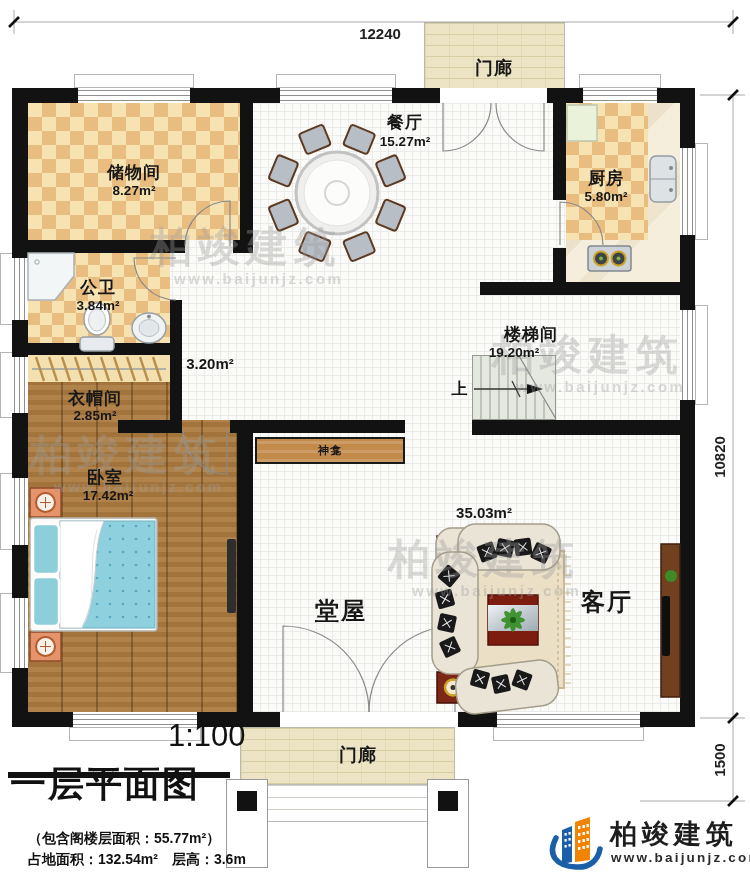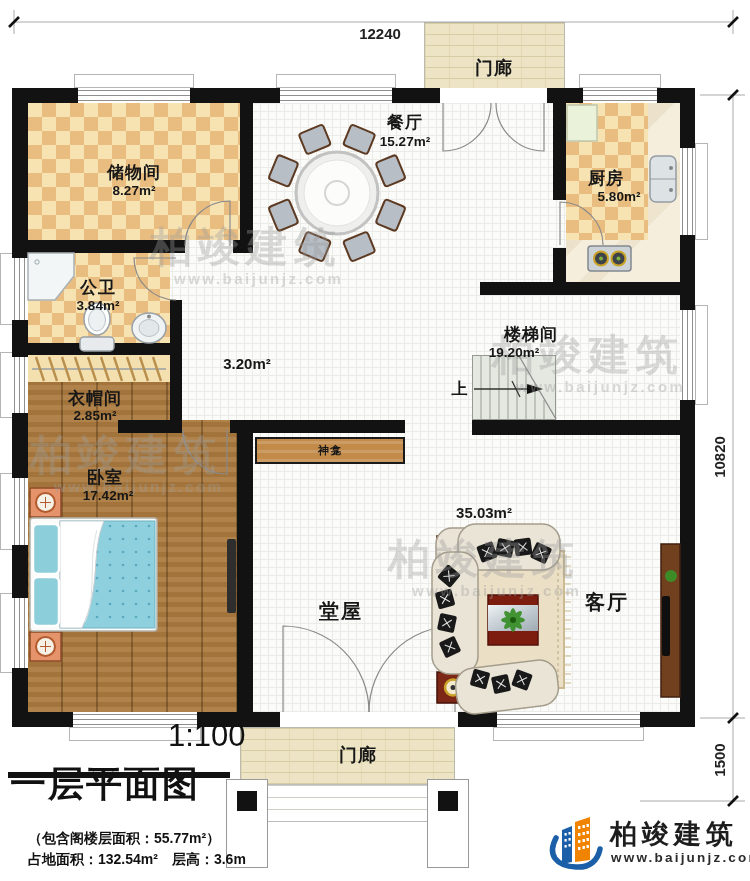--- a/index.html
+++ b/index.html
@@ -21,21 +21,21 @@
   .gap{z-index:35;background:#fff;}
   .sill{z-index:25;background:#fff;border:1px solid #b5b5b5;box-sizing:border-box;}
   .colbox{z-index:9;background:#fff;border:1.5px solid #999;box-sizing:border-box;}
   .colcore{z-index:11;background:#121212;}
   .steps{z-index:8;background:#fff;border:1px solid #bbb;box-sizing:border-box;background-image:linear-gradient(#cfcfc6 1px,transparent 1px);background-size:100% 12px;}
   
   svg.overlay{position:absolute;left:0;top:0;z-index:40;pointer-events:none;}
   
   .lbl{position:absolute;z-index:55;color:#171717;font-weight:700;white-space:nowrap;transform:translate(-50%,-50%);text-align:center;}
   .rname{font-size:17px;letter-spacing:1px;}
-  .rname.big{font-size:20px;letter-spacing:2px;}
+  .rname.big{font-size:24px;letter-spacing:2px;}
   .rarea{font-size:13.5px;}
   .dim{position:absolute;z-index:55;color:#222;font-weight:700;font-size:15px;transform:translate(-50%,-50%);}
   .dim.vert{transform:translate(-50%,-50%) rotate(-90deg);}
   
   .wm{position:absolute;z-index:50;color:#9c9c9c;opacity:.36;font-weight:700;pointer-events:none;white-space:nowrap;}
   .wm .t{font-size:42px;letter-spacing:6px;line-height:1;}
   .wm .u{font-size:15px;letter-spacing:2.5px;margin-top:2px;padding-left:24px;}
   
   .tb-title{position:absolute;z-index:60;color:#111;font-weight:700;font-size:36px;letter-spacing:2px;}
   .tb-scale{position:absolute;z-index:60;color:#111;font-weight:500;font-size:31px;}
@@ -360,24 +360,24 @@
   <div class="wm" style="left:388px;top:538px;">
     <div class="t">柏竣建筑</div>
     <div class="u">www.baijunjz.com</div>
   </div>
 
   <div class="lbl rname" style="left:134px;top:172px;">储物间</div>
   <div class="lbl rarea" style="left:134px;top:190px;">8.27m²</div>
   <div class="lbl rname" style="left:405px;top:122px;">餐厅</div>
   <div class="lbl rarea" style="left:405px;top:141px;">15.27m²</div>
   <div class="lbl rname" style="left:606px;top:178px;">厨房</div>
-  <div class="lbl rarea" style="left:606px;top:196px;margin-left:13px;">5.80m²</div>
+  <div class="lbl rarea" style="left:606px;top:196px;">5.80m²</div>
   <div class="lbl rname" style="left:98px;top:287px;">公卫</div>
   <div class="lbl rarea" style="left:98px;top:305px;">3.84m²</div>
-  <div class="lbl rarea" style="left:210px;top:363px;font-size:15px;margin-left:37px;">3.20m²</div>
+  <div class="lbl rarea" style="left:210px;top:363px;font-size:15px;">3.20m²</div>
   <div class="lbl rname" style="left:95px;top:398px;">衣帽间</div>
   <div class="lbl rarea" style="left:95px;top:415px;">2.85m²</div>
   <div class="lbl rname" style="left:105px;top:477px;">卧室</div>
   <div class="lbl rarea" style="left:108px;top:495px;">17.42m²</div>
   <div class="lbl rname" style="left:531px;top:334px;">楼梯间</div>
   <div class="lbl rarea" style="left:514px;top:352px;">19.20m²</div>
   <div class="lbl rname" style="left:460px;top:389px;font-size:16px;">上</div>
   <div class="lbl rname" style="left:330px;top:450px;font-size:11px;">神龛</div>
   <div class="lbl rname big" style="left:341px;top:611px;">堂屋</div>
   <div class="lbl rarea" style="left:484px;top:512px;font-size:15px;">35.03m²</div>

